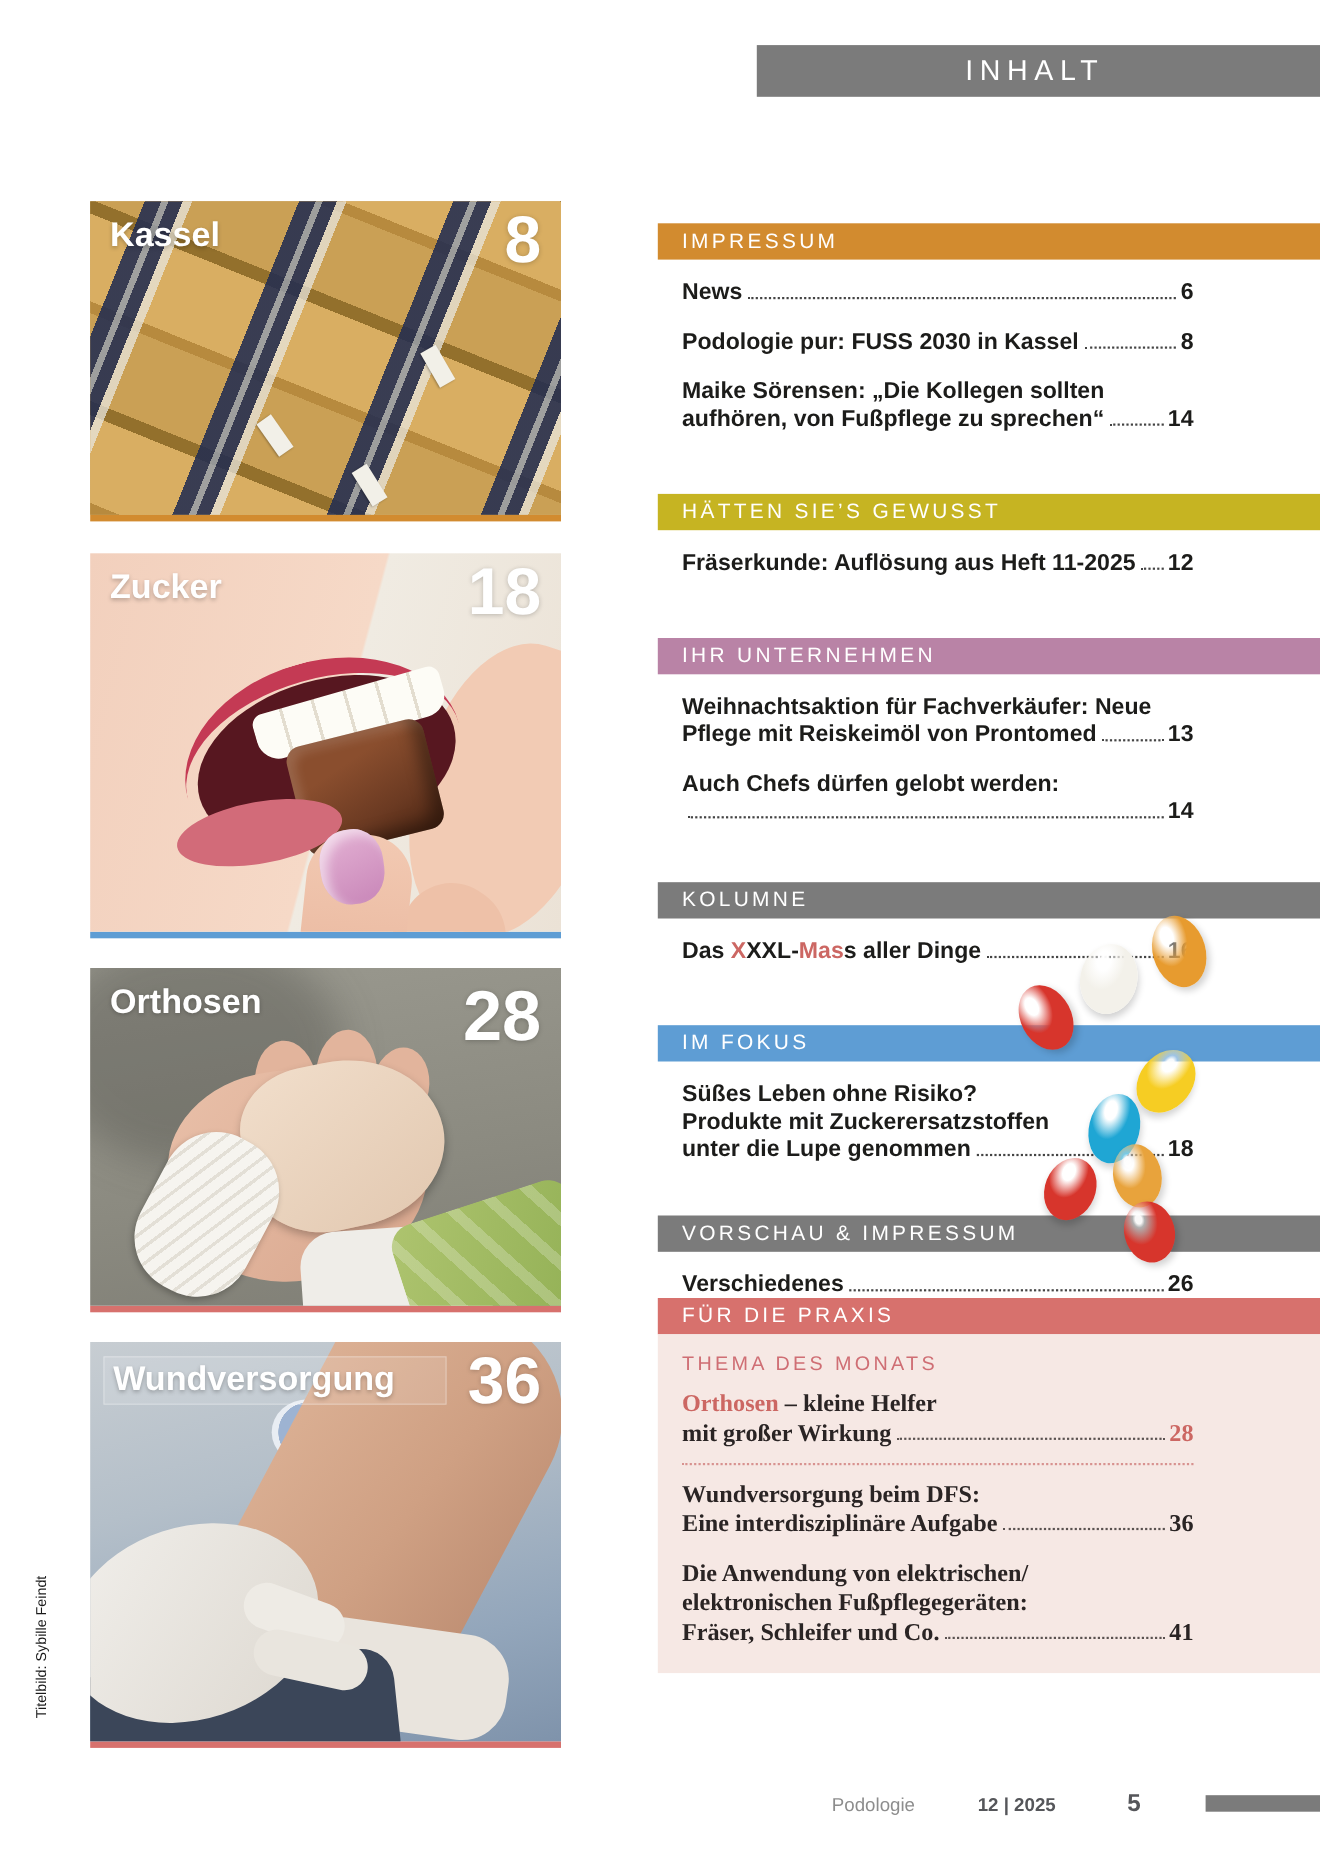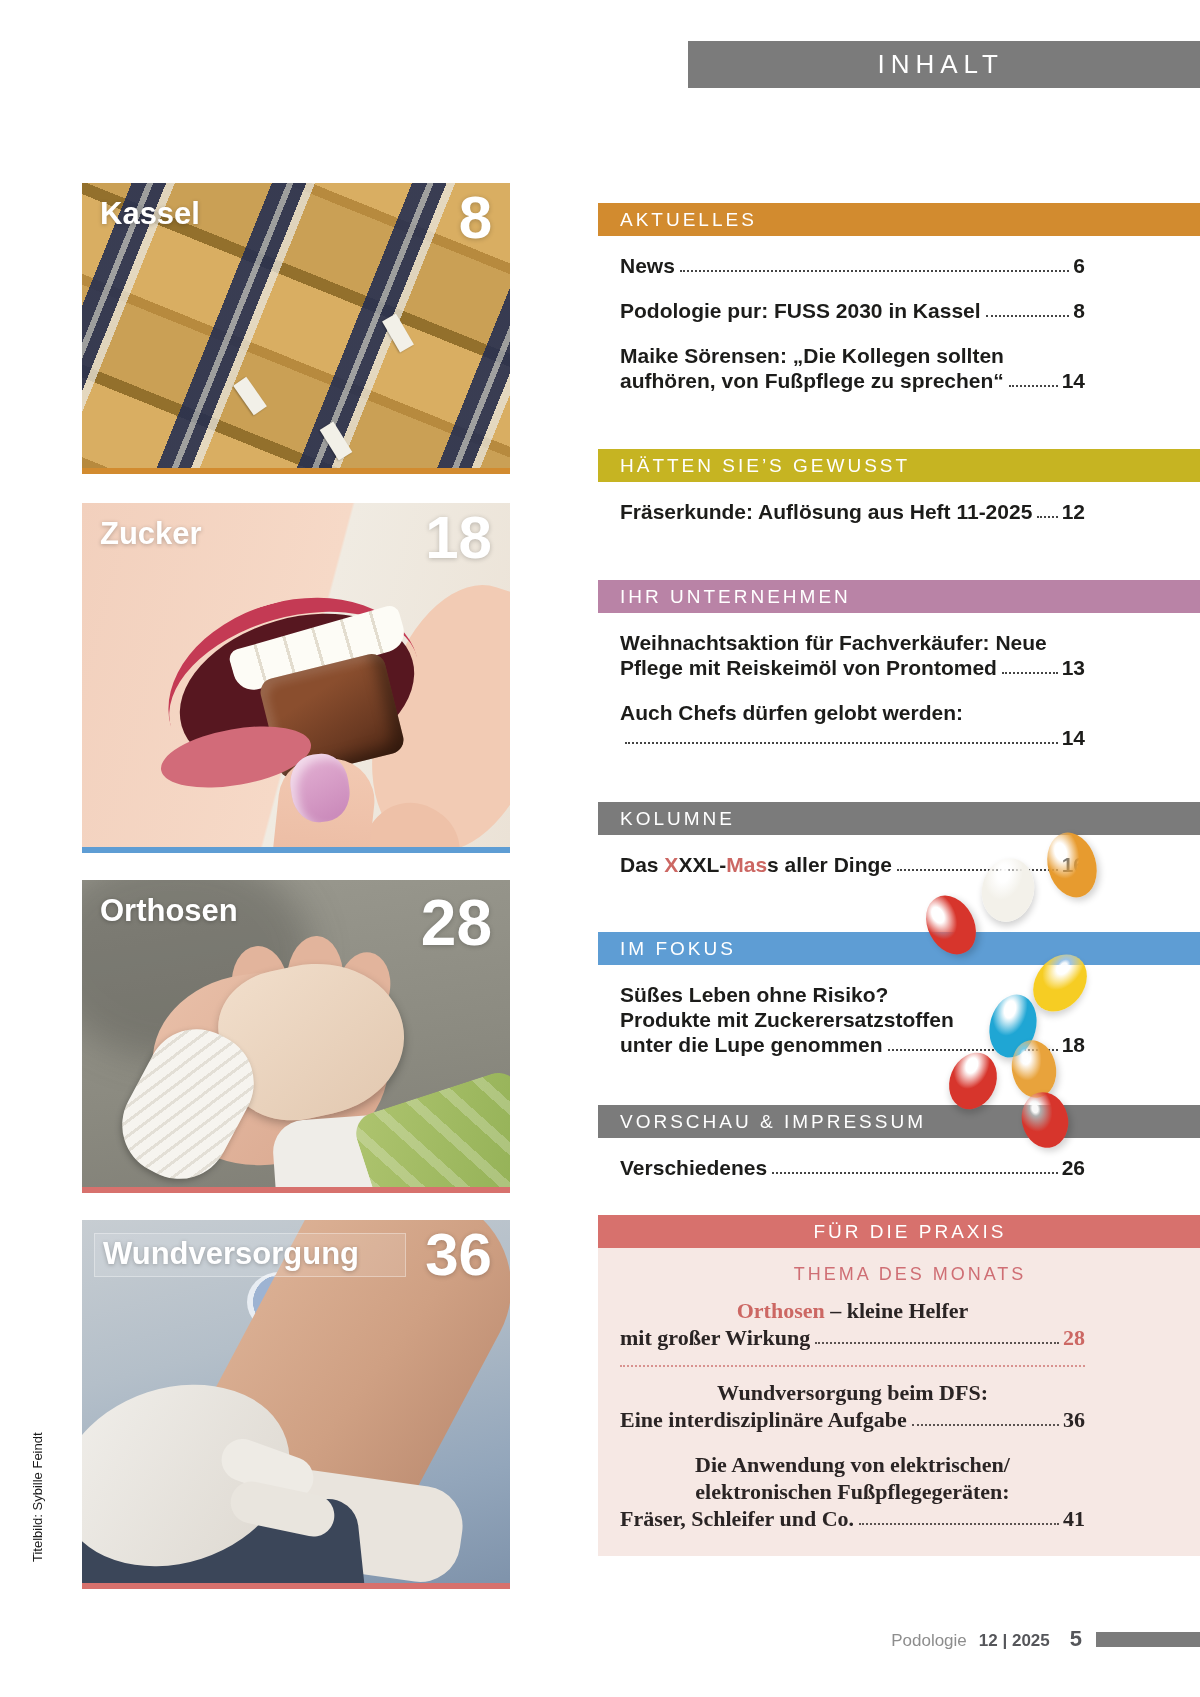--- a/index.html
+++ b/index.html
@@ -94,21 +94,21 @@
 
   
   .toc{position:absolute;left:598px;top:203px;width:602px;}
   .bar{height:33px;line-height:33px;padding-left:22px;color:#fff;font-size:19px;letter-spacing:3px;font-weight:400;}
   .bar.orange{background:var(--orange);} .bar.olive{background:var(--olive);}
   .bar.mauve{background:var(--mauve);}  .bar.gray{background:var(--gray);}
   .bar.blue{background:var(--blue);}    .bar.salmon{background:var(--salmon);}
   .body{padding:17px 0 0 22px;}
   .sec-gewusst{margin-top:56px;} .sec-unternehmen{margin-top:56px;}
   .sec-kolumne{margin-top:52px;} .sec-fokus{margin-top:55px;}
-  .sec-vorschau{margin-top:48px;} .sec-praxis{margin-top:35px;text-align:center;}
+  .sec-vorschau{margin-top:48px;} .sec-praxis{}
   .entry{width:465px;margin-bottom:20px;font-size:21px;line-height:25px;font-weight:bold;color:var(--ink);}
   .entry:last-child{margin-bottom:0;}
   .line{white-space:nowrap;}
   .row{display:flex;align-items:flex-end;white-space:nowrap;}
   .leader{flex:1;min-width:12px;border-bottom:2px dotted #444;margin:0 4px 6px 5px;}
   .pg{font-weight:bold;}
   .acc{color:var(--salmon_text);}
 
   
   .praxis-box{background:var(--pink_bg);padding:16px 0 24px 22px;width:580px;}
@@ -127,21 +127,21 @@
   .b1{left:1048px;top:832px;width:48px;height:66px;transform:rotate(-16deg);}
   .b2{left:982px;top:858px;width:52px;height:64px;transform:rotate(12deg);}
   .b3{left:928px;top:894px;width:46px;height:62px;transform:rotate(-28deg);}
   .b4{left:1036px;top:952px;width:48px;height:62px;transform:rotate(38deg);}
   .b5{left:990px;top:994px;width:46px;height:64px;transform:rotate(14deg);}
   .b6{left:1012px;top:1040px;width:44px;height:58px;transform:rotate(-10deg);}
   .b7{left:950px;top:1052px;width:46px;height:58px;transform:rotate(22deg);}
   .b8{left:1022px;top:1092px;width:46px;height:56px;transform:rotate(-14deg);}
 
   
-  .footer{position:absolute;right:0;top:1626px;display:flex;align-items:baseline;z-index:2;}
+  .footer{position:absolute;right:0;top:1626px;display:flex;align-items:baseline;z-index:2;gap:45px;}
   .foot-mag{color:#8d8d8d;font-size:17px;}
   .foot-issue{color:#55565a;font-size:17px;font-weight:bold;margin-left:12px;}
   .foot-page{color:#55565a;font-size:22px;font-weight:bold;margin-left:20px;}
   .foot-bar{width:104px;height:15px;background:var(--gray);margin-left:14px;align-self:center;}
 </style>
 </head>
 <body>
 
 <div class="page">
 
@@ -204,21 +204,21 @@
       <div class="shape w-gf2"></div>
     </div>
     <span class="flabel">Wundversorgung</span>
     <span class="fpage">36</span>
   </figure>
 
   <div class="toc">
 
     <div class="sec">
       <div class="bar orange">
-        <span>AKTUELLES</span>
+        <span>IMPRESSUM</span>
       </div>
       <div class="body">
         <div class="entry">
           <div class="row">
             <span>News</span>
             <span class="leader"></span>
             <span class="pg">6</span>
           </div>
         </div>
         <div class="entry">

